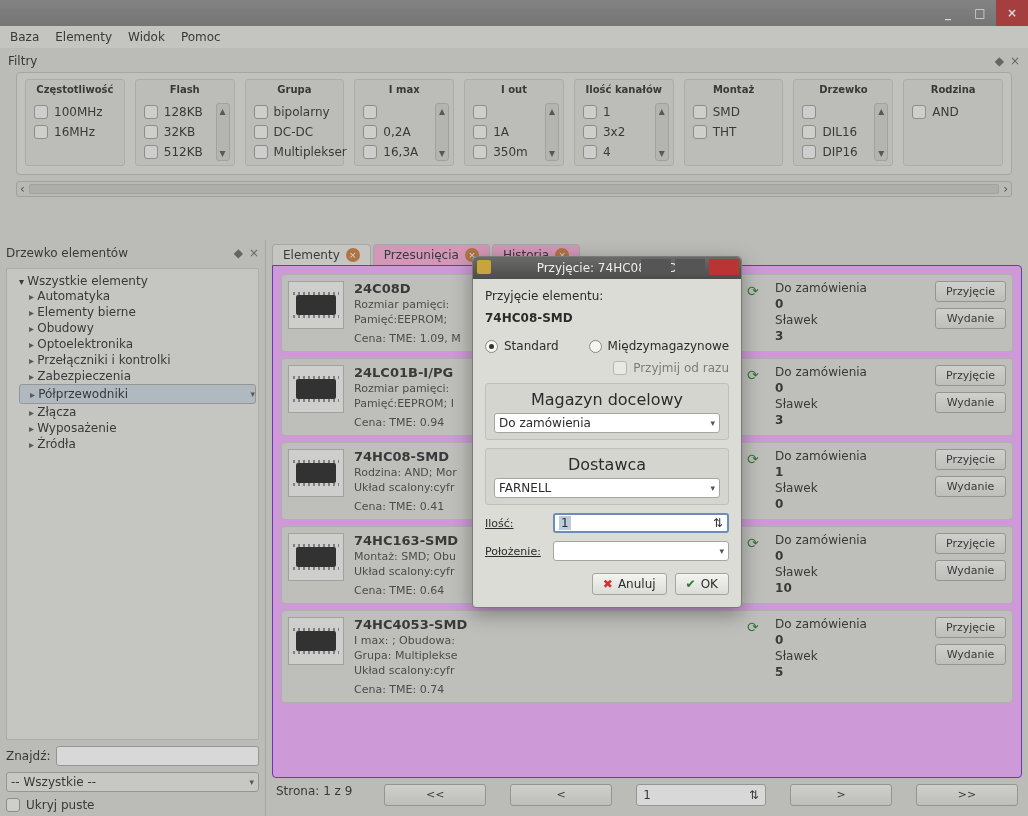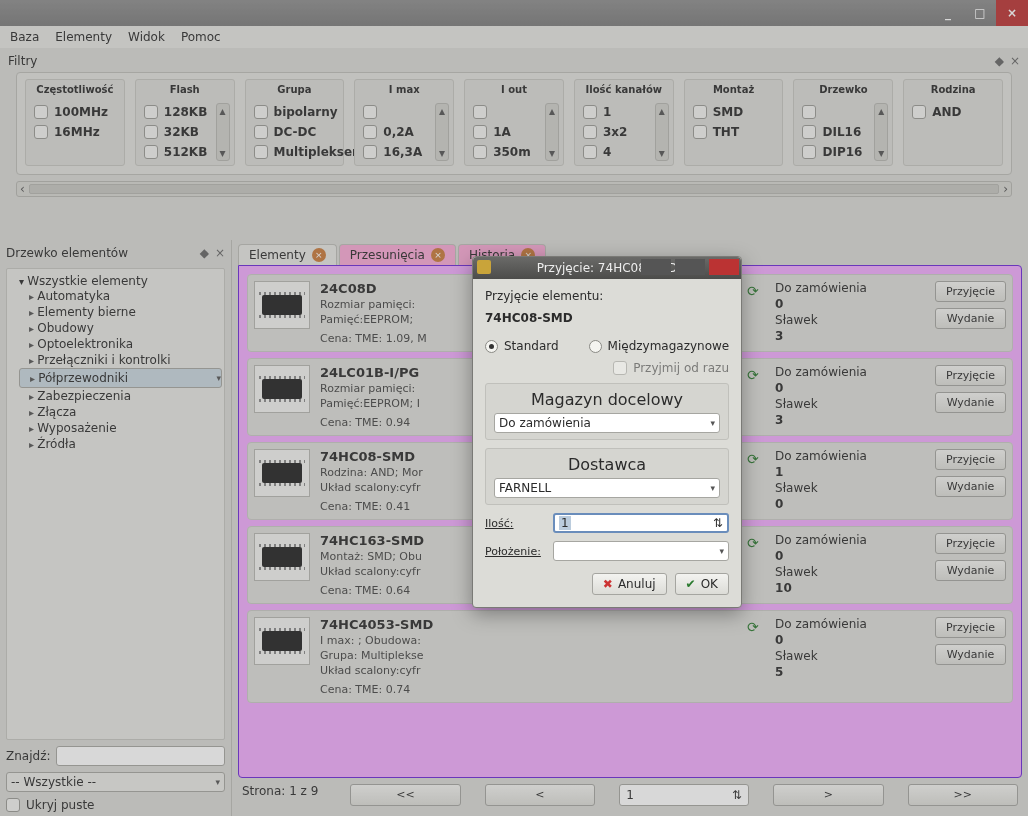--- a/index.html
+++ b/index.html
@@ -10,28 +10,28 @@
 .menubar { background: #e4e4e0; padding: 4px 10px; display: flex; gap: 16px; }
 .menubar span { cursor: default; }
 .panel { padding: 4px 8px; }
 .panel-header { display:flex; justify-content:space-between; align-items:center; padding: 2px 0 4px; }
 .panel-header .ctrls { display:flex; gap:6px; color:#666; font-size:11px;}
 .filters { border:1px solid #bcbcb7; border-radius:4px; margin:0 8px; padding: 6px 8px 8px; background:#e0e0dc; }
 .filters-row { display:flex; gap:10px; }
 .fgroup { flex: 1; border:1px solid #c4c4bf; border-radius:3px; padding: 4px 4px; background:#dadad6; min-width: 90px; display:flex; flex-direction:column; }
 .fgroup h4 { font-weight:bold; text-align:center; margin-bottom:8px; font-size:10px; }
 .fgroup .opts { display:flex; align-items:flex-start; }
-.fgroup .col { flex:1; display:flex; flex-direction:column; gap:6px; padding:2px 4px;font-weight:bold; }
+.fgroup .col { flex:1; display:flex; flex-direction:column; gap:6px; padding:2px 4px; }
 .chk { display:flex; align-items:center; gap:6px; }
 .chk .box { width:14px; height:14px; border:1px solid #9a9a95; border-radius:3px; background:#f2f2ef; }
 .scroller { width:14px; height:58px; background:#cfcfca; border:1px solid #b6b6b1; border-radius:3px; margin-left:4px; display:flex; flex-direction:column; justify-content:space-between; align-items:center; font-size:9px; color:#555;}
 .hscroll { margin: 6px 8px 0; height: 16px; background:#d6d6d1; border:1px solid #b6b6b1; border-radius:3px; display:flex;align-items:center;padding:0 3px;justify-content:space-between;font-size:9px;color:#555;}
 .hscroll .thumb{flex:1;height:10px;background:#c6c6c1;border-radius:2px;margin:0 4px;}
 .mainarea { position: absolute; top: 240px; left:0; right:0; bottom:0; display:flex; }
-.tree-pane { width: 232px; border-right:1px solid #bcbcb7; display:flex; flex-direction:column; padding: 4px 6px; }
+.tree-pane { width: 266px; border-right:1px solid #bcbcb7; display:flex; flex-direction:column; padding: 4px 6px; }
 .tree { flex:1; background:#e6e6e2; border:1px solid #c4c4bf; border-radius:2px; margin-top:4px; padding: 4px 2px; overflow:auto; }
 .tree ul{list-style:none;}
 .tree li{ padding:1px 0 1px 10px; }
 .tree li.root>span::before{content:"▾ ";font-size:10px;}
 .tree li.child>span::before{content:"▸ ";font-size:10px;color:#555;}
 .tree li.sel{ background:#c9d6de; }
 .bottom-find { margin-top:6px; display:flex; flex-direction:column; gap:6px; }
 .bottom-find .row{display:flex;align-items:center;gap:6px;}
 .txt, .sel { flex:1; height:20px; border:1px solid #a6a6a1; border-radius:3px; background:#fff; padding:0 4px; font-size:11px;}
 .sel{ background:#e8e8e4; display:flex; align-items:center; justify-content:space-between;}
@@ -307,24 +307,24 @@
     </div>
     <div class="tree">
       <ul>
         <li class="root"><span>Wszystkie elementy</span>
           <ul id="treech">
               <li class="child"><span>Automatyka</span></li>
               <li class="child"><span>Elementy bierne</span></li>
               <li class="child"><span>Obudowy</span></li>
               <li class="child"><span>Optoelektronika</span></li>
               <li class="child"><span>Przełączniki i kontrolki</span></li>
+              <li class="child"><span>Zabezpieczenia</span></li>
               <li class="child sel">
                 <span>Półprzewodniki</span>
               </li>
-              <li class="child"><span>Zabezpieczenia</span></li>
               <li class="child"><span>Złącza</span></li>
               <li class="child"><span>Wyposażenie</span></li>
               <li class="child"><span>Źródła</span></li>
             </ul>
         </li>
       </ul>
     </div>
     <div class="bottom-find">
       <div class="row">
           <span>Znajdź:</span>

